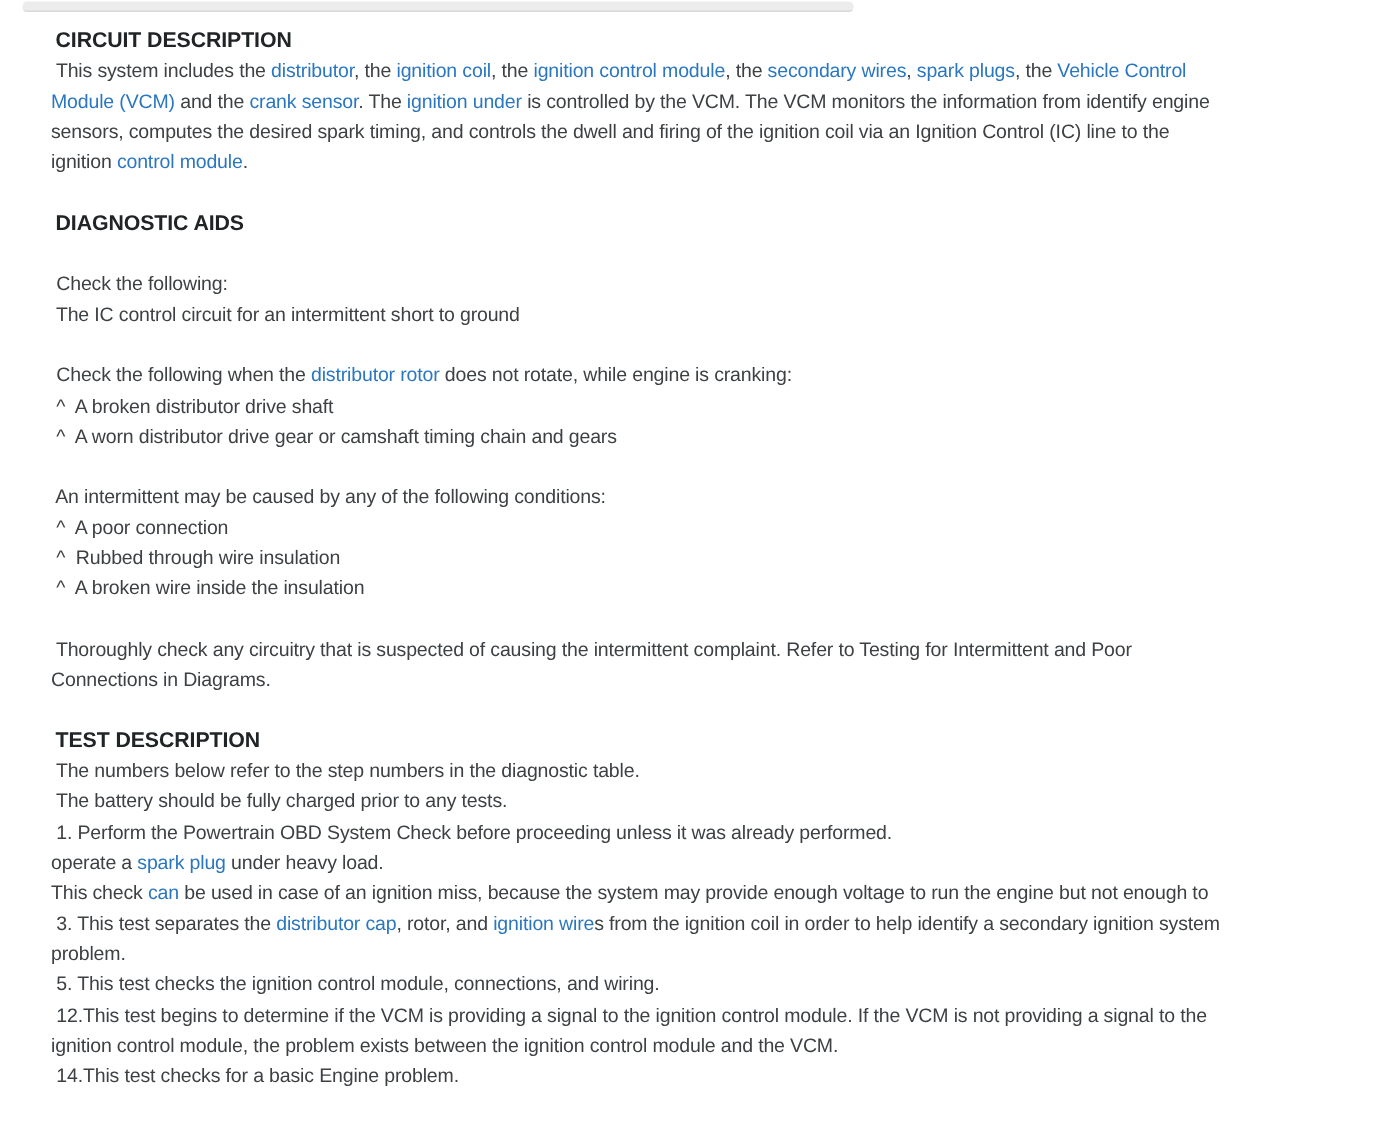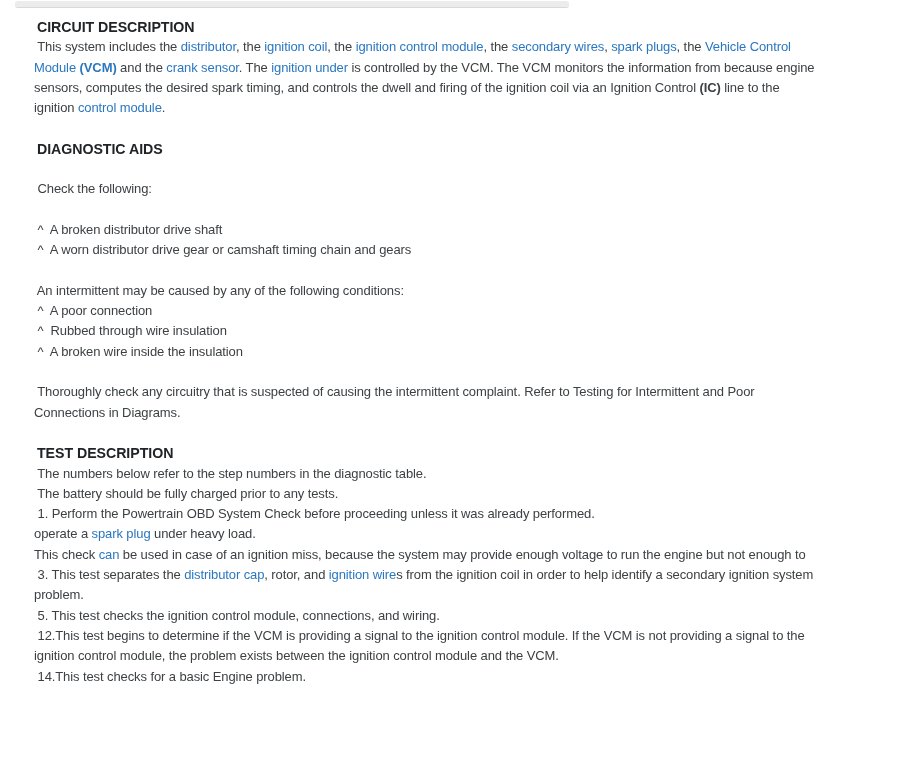--- a/index.html
+++ b/index.html
@@ -40,38 +40,40 @@
     font-size:14.2px;
     color:var(--heading);
     padding-left:3px;
     letter-spacing:-0.05px;
   }
   .line .link{
     color:var(--link);
     cursor:pointer;
   }
   .line .b{
-    font-weight:700;
+    font-weight:400;
   }
 </style>
 </head>
 <body>
 
 <div class="top-bar"></div>
 <div class="doc" id="doc">
     <div class="line heading"><span>CIRCUIT DESCRIPTION</span></div>
     <div class="line"><span> This system includes the </span><span class="link">distributor</span><span>, the </span><span class="link">ignition coil</span><span>, the </span><span class="link">ignition control module</span><span>, the </span><span class="link">secondary wires</span><span>, </span><span class="link">spark plugs</span><span>, the </span><span class="link">Vehicle Control</span></div>
-    <div class="line"><span class="link">Module </span><span class="link b">(VCM)</span><span> and the </span><span class="link">crank sensor</span><span>. The </span><span class="link">ignition under</span><span> is controlled by the VCM. The VCM monitors the information from because engine</span></div>
+    <div class="line"><span class="link">Module </span><span class="link b">(VCM)</span><span> and the </span><span class="link">crank sensor</span><span>. The </span><span class="link">ignition under</span><span> is controlled by the VCM. The VCM monitors the information from identify engine</span></div>
     <div class="line"><span>sensors, computes the desired spark timing, and controls the dwell and firing of the ignition coil via an Ignition Control </span><span class="b">(IC)</span><span> line to the</span></div>
     <div class="line"><span>ignition </span><span class="link">control module</span><span>.</span></div>
     <div class="line">&nbsp;</div>
     <div class="line heading"><span>DIAGNOSTIC AIDS</span></div>
     <div class="line">&nbsp;</div>
     <div class="line"><span> Check the following:</span></div>
+    <div class="line"><span> The IC control circuit for an intermittent short to ground</span></div>
     <div class="line">&nbsp;</div>
+    <div class="line"><span> Check the following when the </span><span class="link">distributor rotor</span><span> does not rotate, while engine is cranking:</span></div>
     <div class="line"><span> ^  A broken distributor drive shaft</span></div>
     <div class="line"><span> ^  A worn distributor drive gear or camshaft timing chain and gears</span></div>
     <div class="line">&nbsp;</div>
     <div class="line"><span> An intermittent may be caused by any of the following conditions:</span></div>
     <div class="line"><span> ^  A poor connection</span></div>
     <div class="line"><span> ^  Rubbed through wire insulation</span></div>
     <div class="line"><span> ^  A broken wire inside the insulation</span></div>
     <div class="line">&nbsp;</div>
     <div class="line"><span> Thoroughly check any circuitry that is suspected of causing the intermittent complaint. Refer to Testing for Intermittent and Poor</span></div>
     <div class="line"><span>Connections in Diagrams.</span></div>

